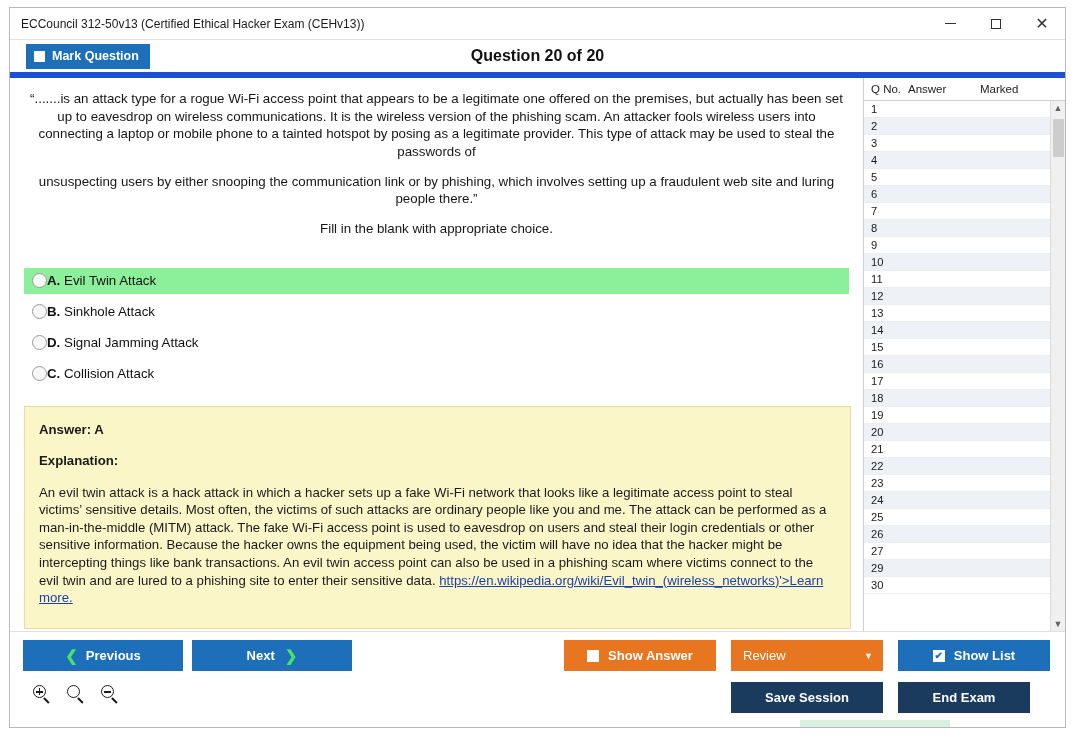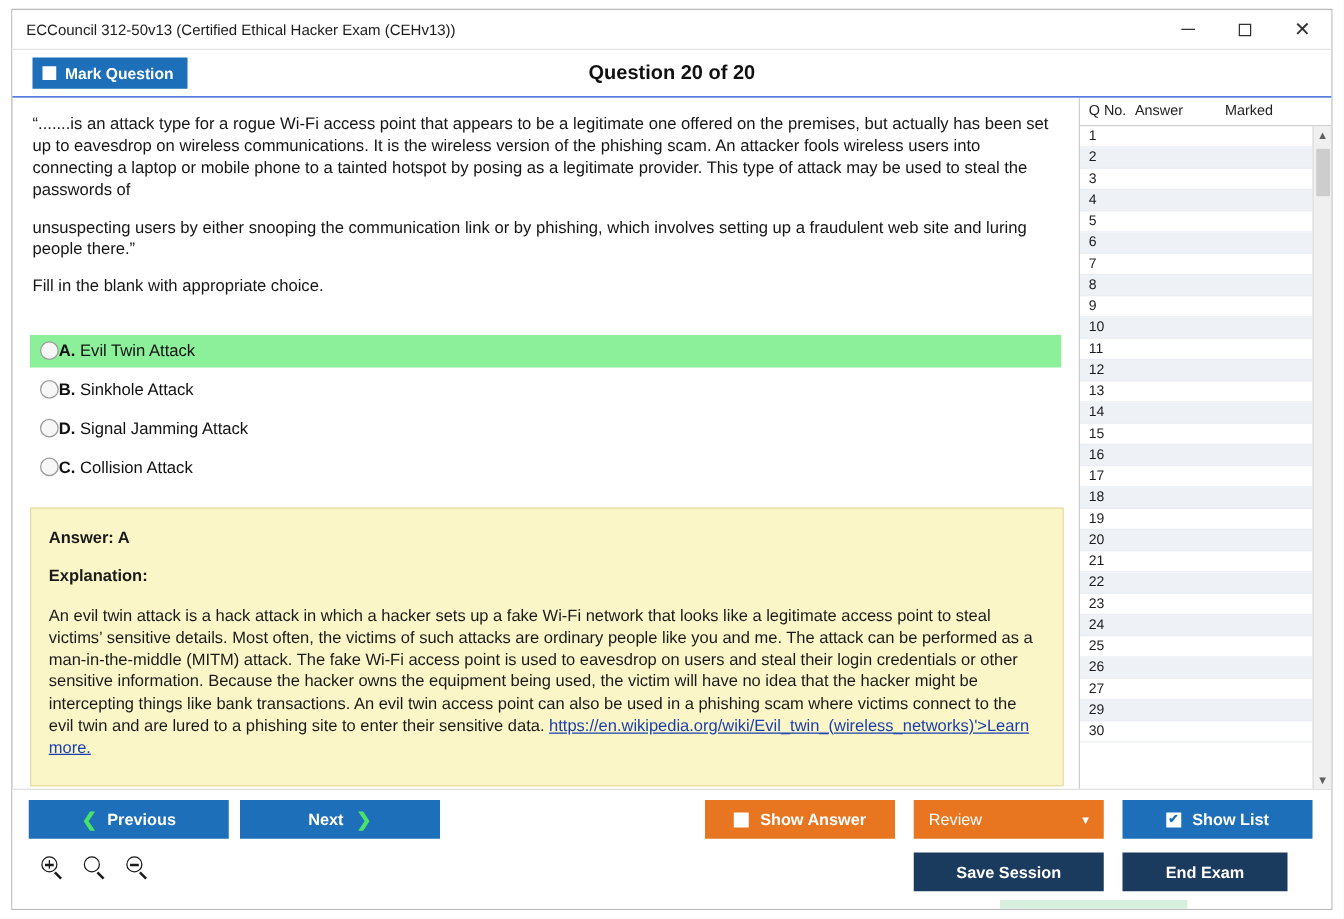--- a/index.html
+++ b/index.html
@@ -54,21 +54,21 @@
   .glyph-close { font-size: 16px; line-height: 1; font-family: "DejaVu Sans", sans-serif; }
 
   
   .headerbar {
     height: 38px;
     flex: none;
     position: relative;
     display: flex;
     align-items: center;
     background: #ffffff;
-    border-bottom: 1px solid #1d4ed8;
+    border-bottom: 6px solid #1d4ed8;
   }
   .mark-btn {
     margin-left: 16px;
     background: #1c6fb8;
     color: #ffffff;
     font-size: 12.5px;
     font-weight: bold;
     border: none;
     height: 25px;
     padding: 0 11px 0 8px;
@@ -105,21 +105,21 @@
     flex-direction: column;
     padding: 0;
     overflow: hidden;
   }
   .stem {
     padding: 12px 16px 0 16px;
     font-size: 13.3px;
     color: #161616;
     line-height: 1.33;
   }
-  .stem p { margin: 0 0 12px 0; }
+  .stem p { margin: 0 0 12px 0; text-align: center; }
   .stem p.last { margin-bottom: 26px; }
 
   .options {
     padding: 4px 10px 0 14px;
   }
   .option {
     display: flex;
     align-items: center;
     gap: 0;
     height: 26px;

